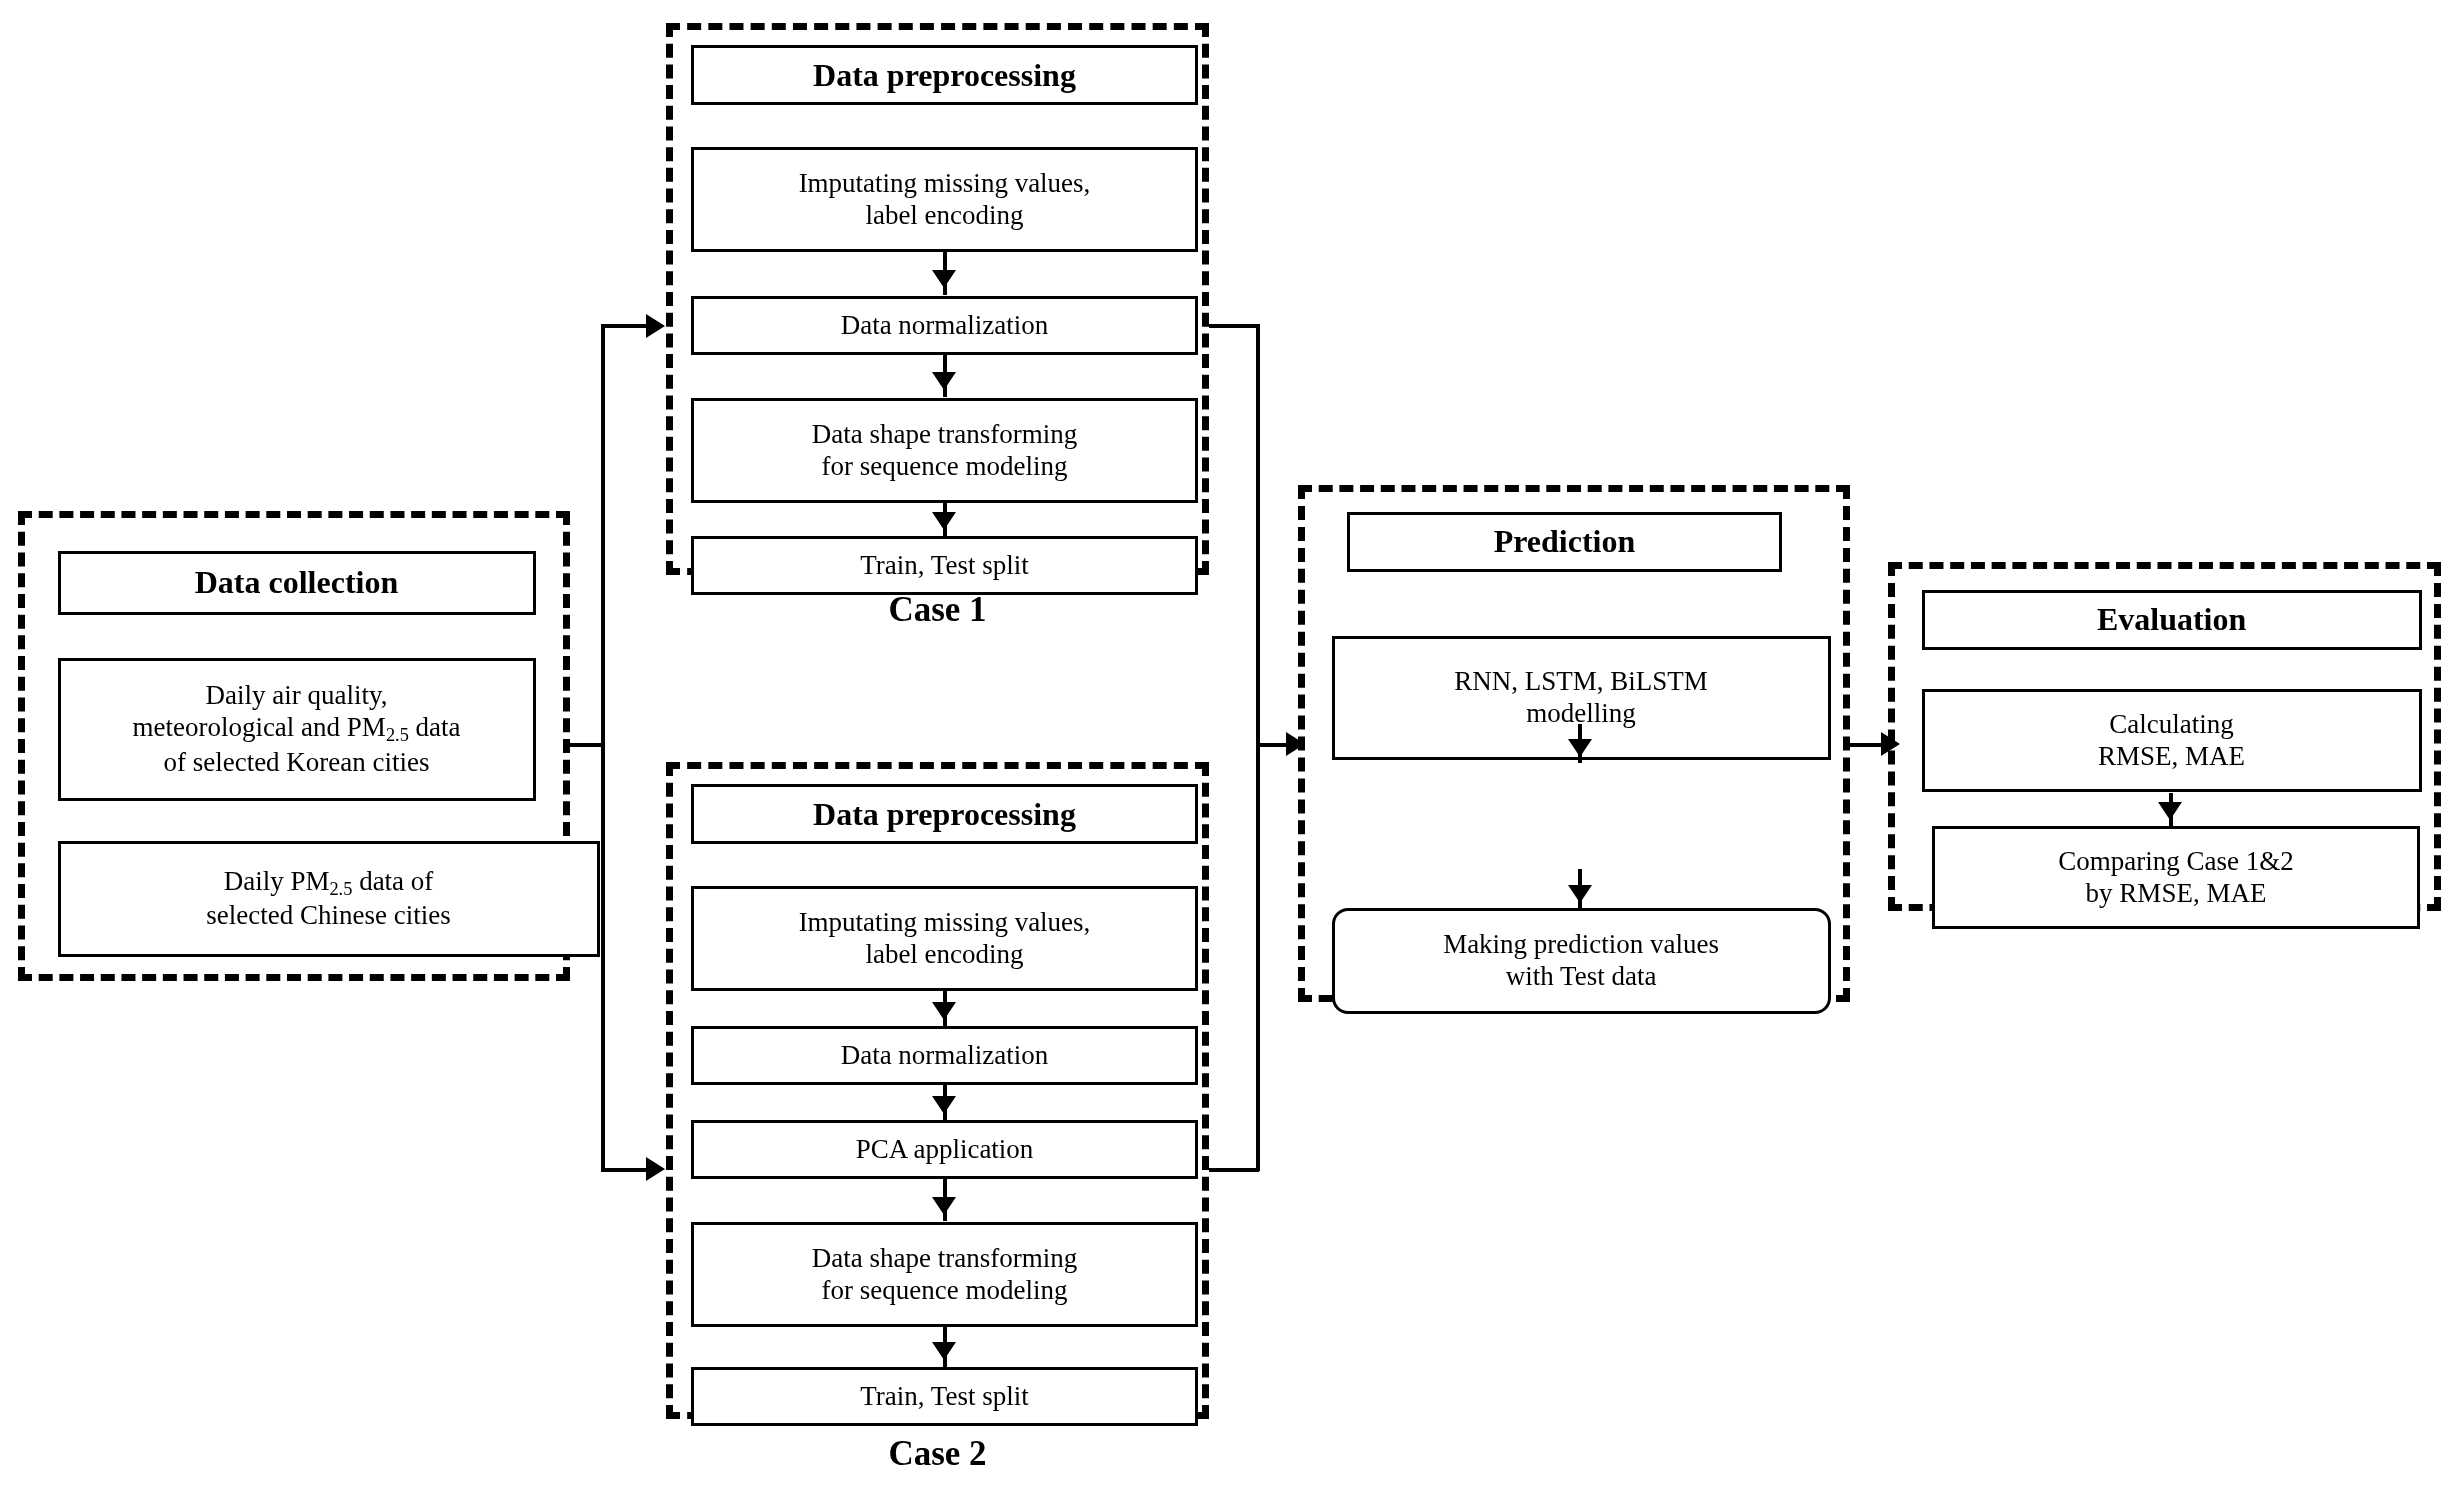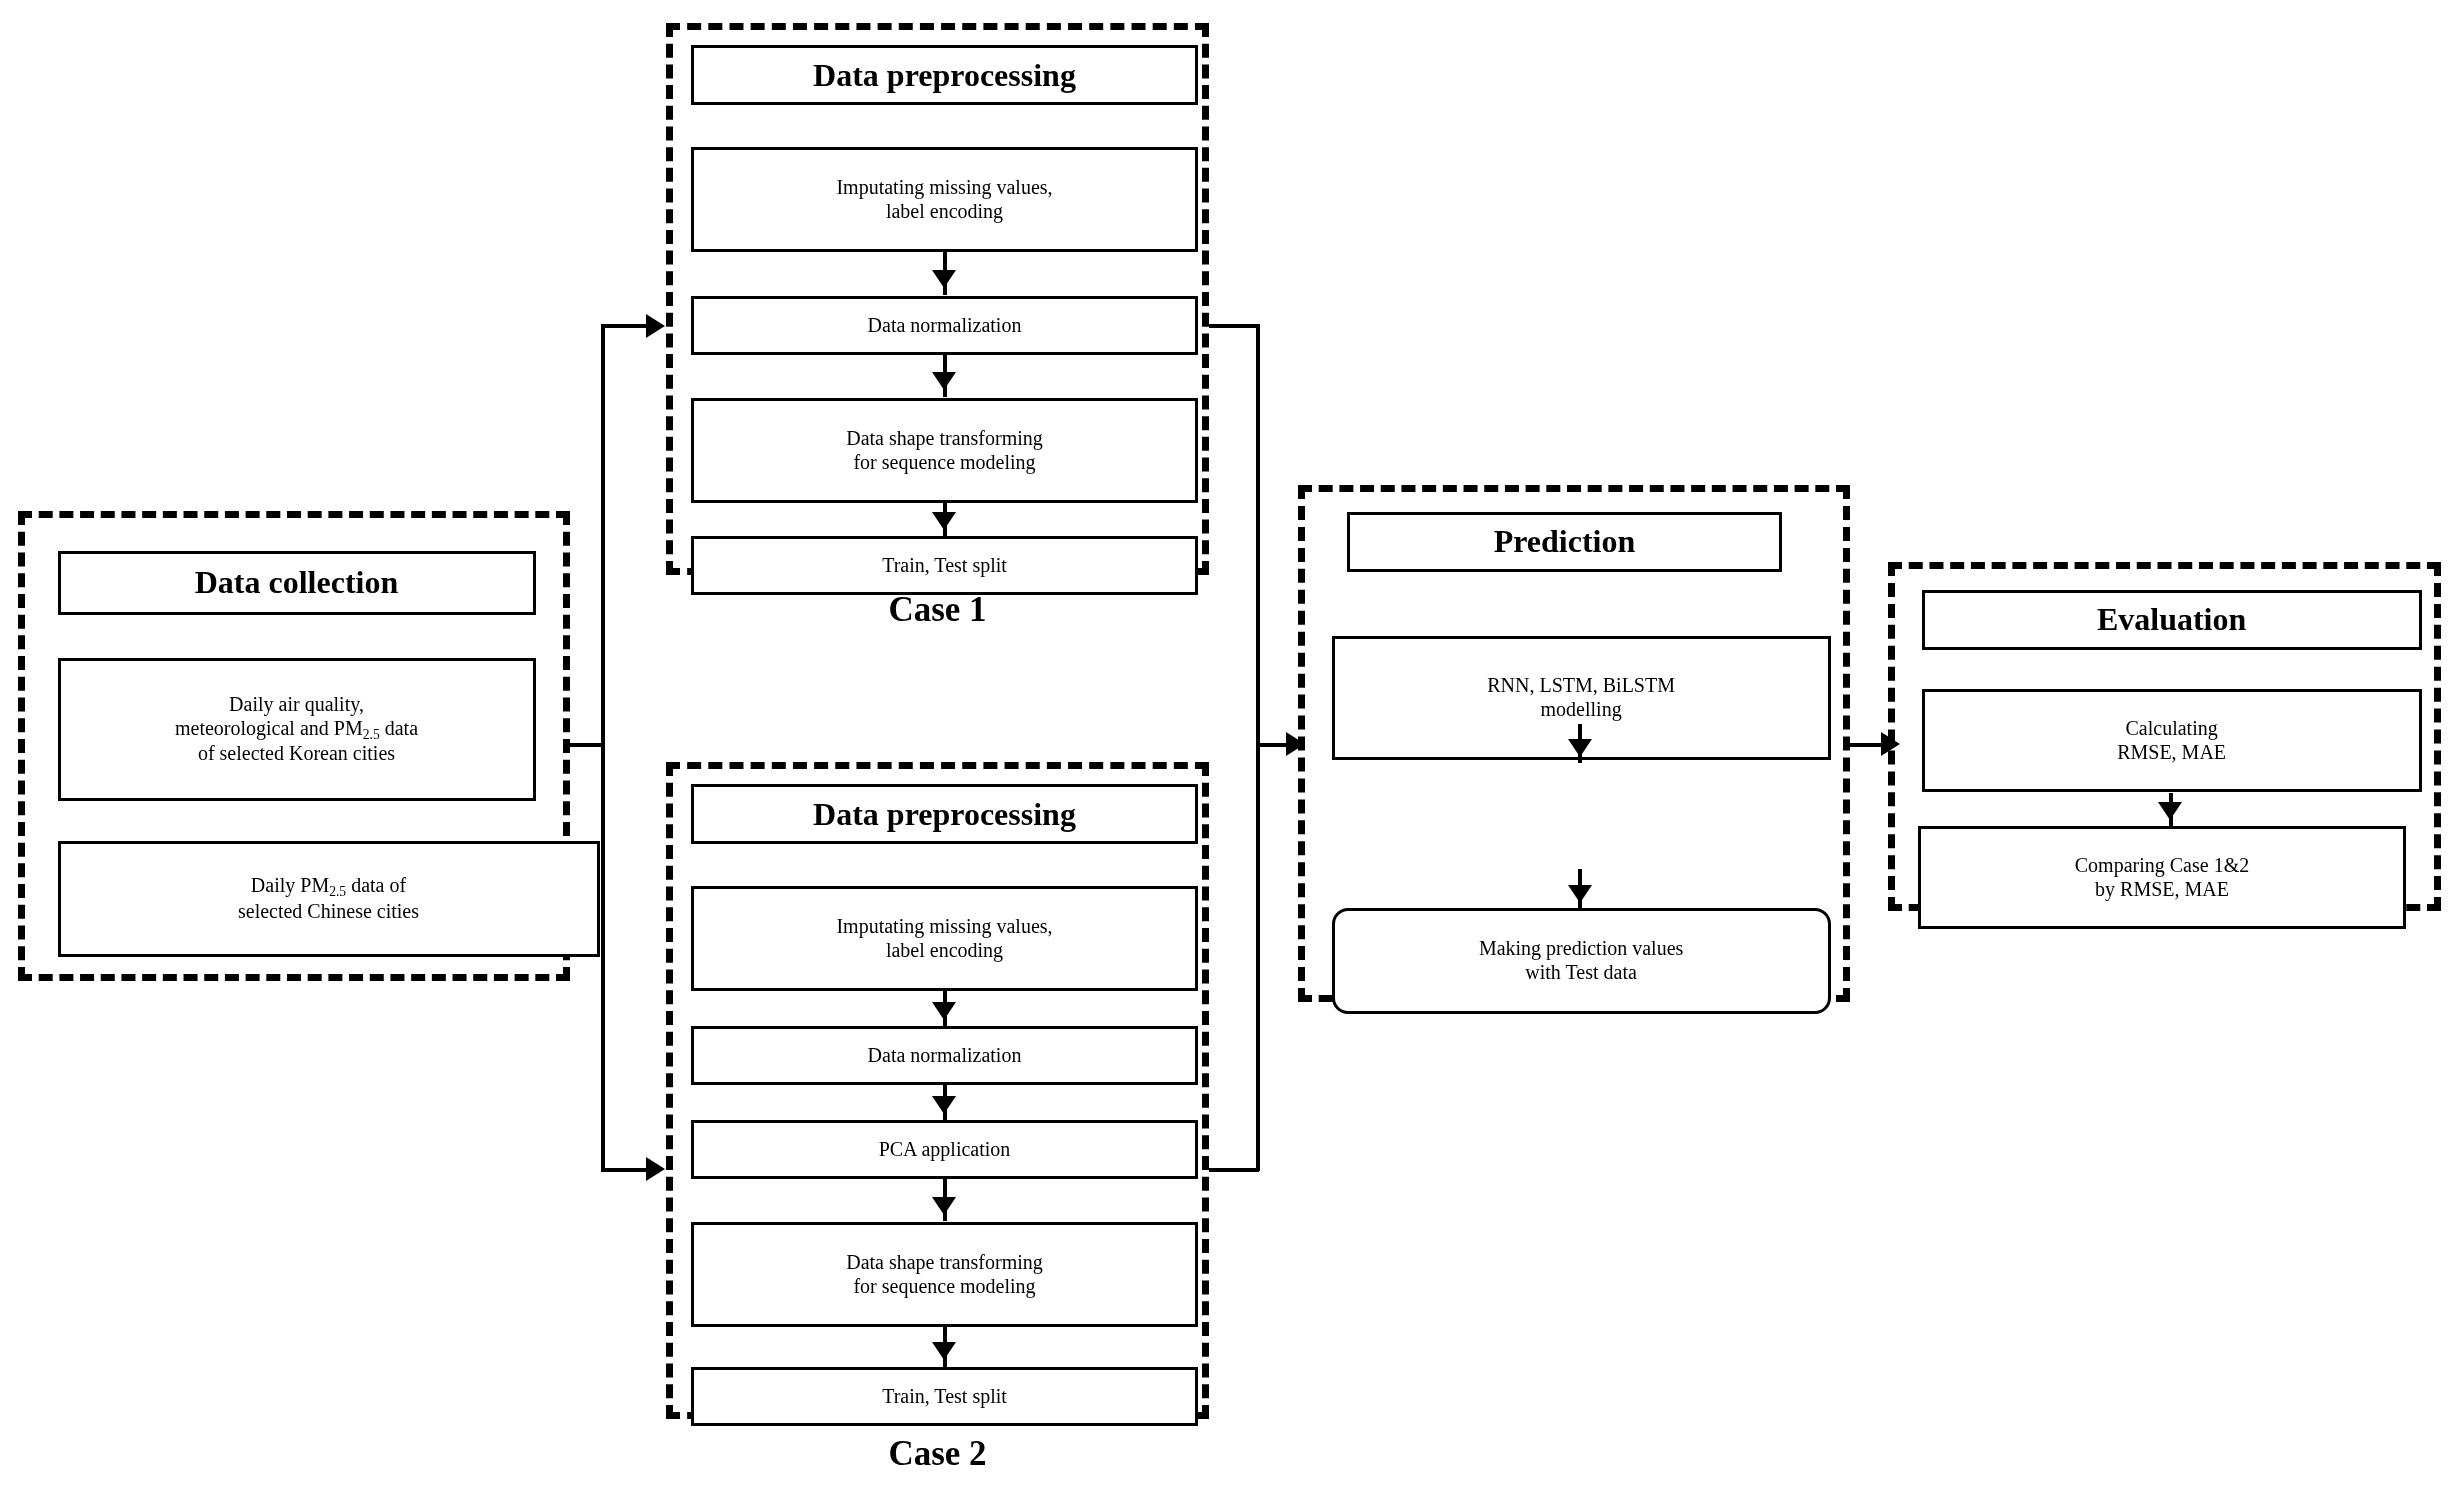--- a/index.html
+++ b/index.html
@@ -22,21 +22,21 @@
   .box{
     position:absolute;
     box-sizing:border-box;
     border:3.5px solid #000000;
     background:#ffffff;
     display:flex;
     align-items:center;
     justify-content:center;
     text-align:center;
     line-height:1.18;
-    font-size:20px;
+    font-size:27px;
     padding:1.4px 5.6px;
   }
   .box.header{
     font-weight:bold;
     font-size:32px;
   }
   .box .txt{display:block;width:100%;}
   sub{font-size:0.68em;vertical-align:-0.28em;}
 
   
@@ -195,21 +195,21 @@
     </div>
 
     <div class="box" style="left:26.6px;top:120px;width:500px;height:103px;">
       <span class="txt">
         Calculating<br>RMSE, MAE
       </span>
     </div>
     <div class="vline" style="left:274px;top:224px;height:34px;"></div>
     <div class="arrow-down" style="left:263px;top:233px;"></div>
 
-    <div class="box" style="left:23px;top:257px;width:488px;height:103px;font-family:Liberation Serif, serif;">
+    <div class="box" style="left:37px;top:257px;width:488px;height:103px;font-family:Liberation Serif, serif;">
       <span class="txt">
         Comparing Case 1&amp;2<br>by RMSE, MAE
       </span>
     </div>
   </div>
 
   <div class="hline" style="left:569px;top:743px;width:35px;"></div>
   <div class="vline" style="left:601px;top:324px;height:847px;"></div>
   <div class="hline" style="left:601px;top:324px;width:49px;"></div>
   <div class="arrow-right" style="left:646px;top:314px;"></div>

